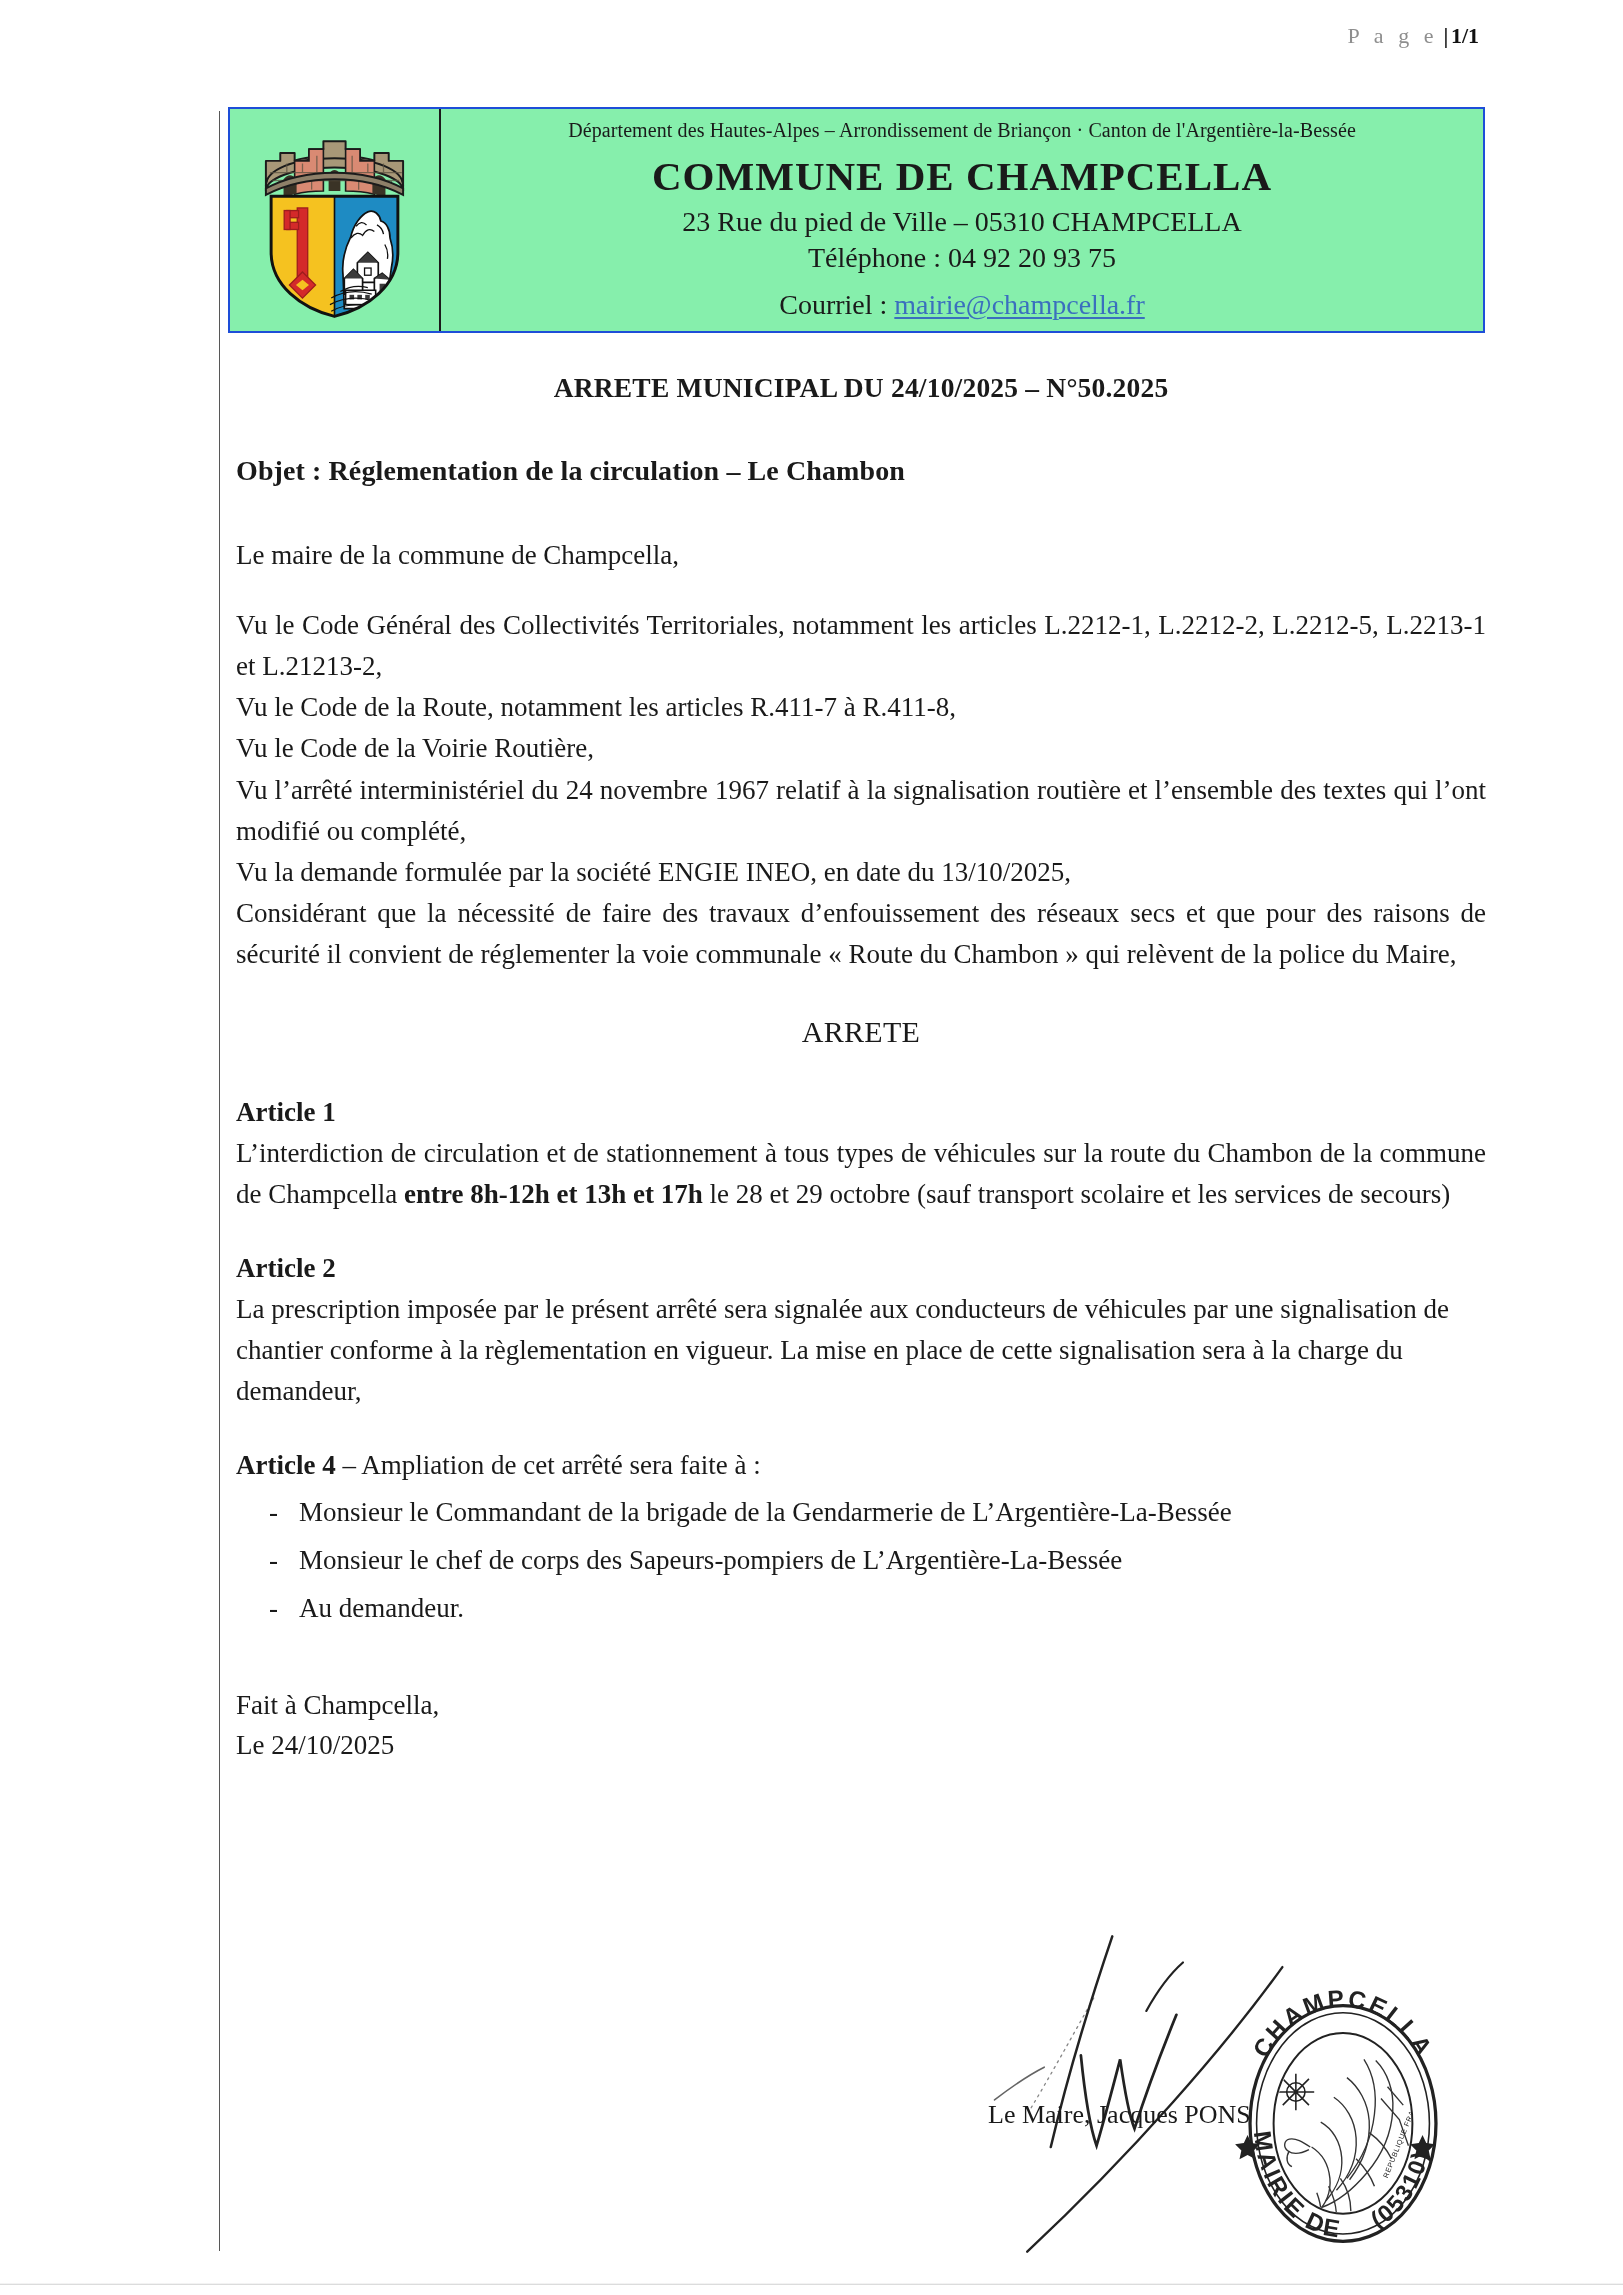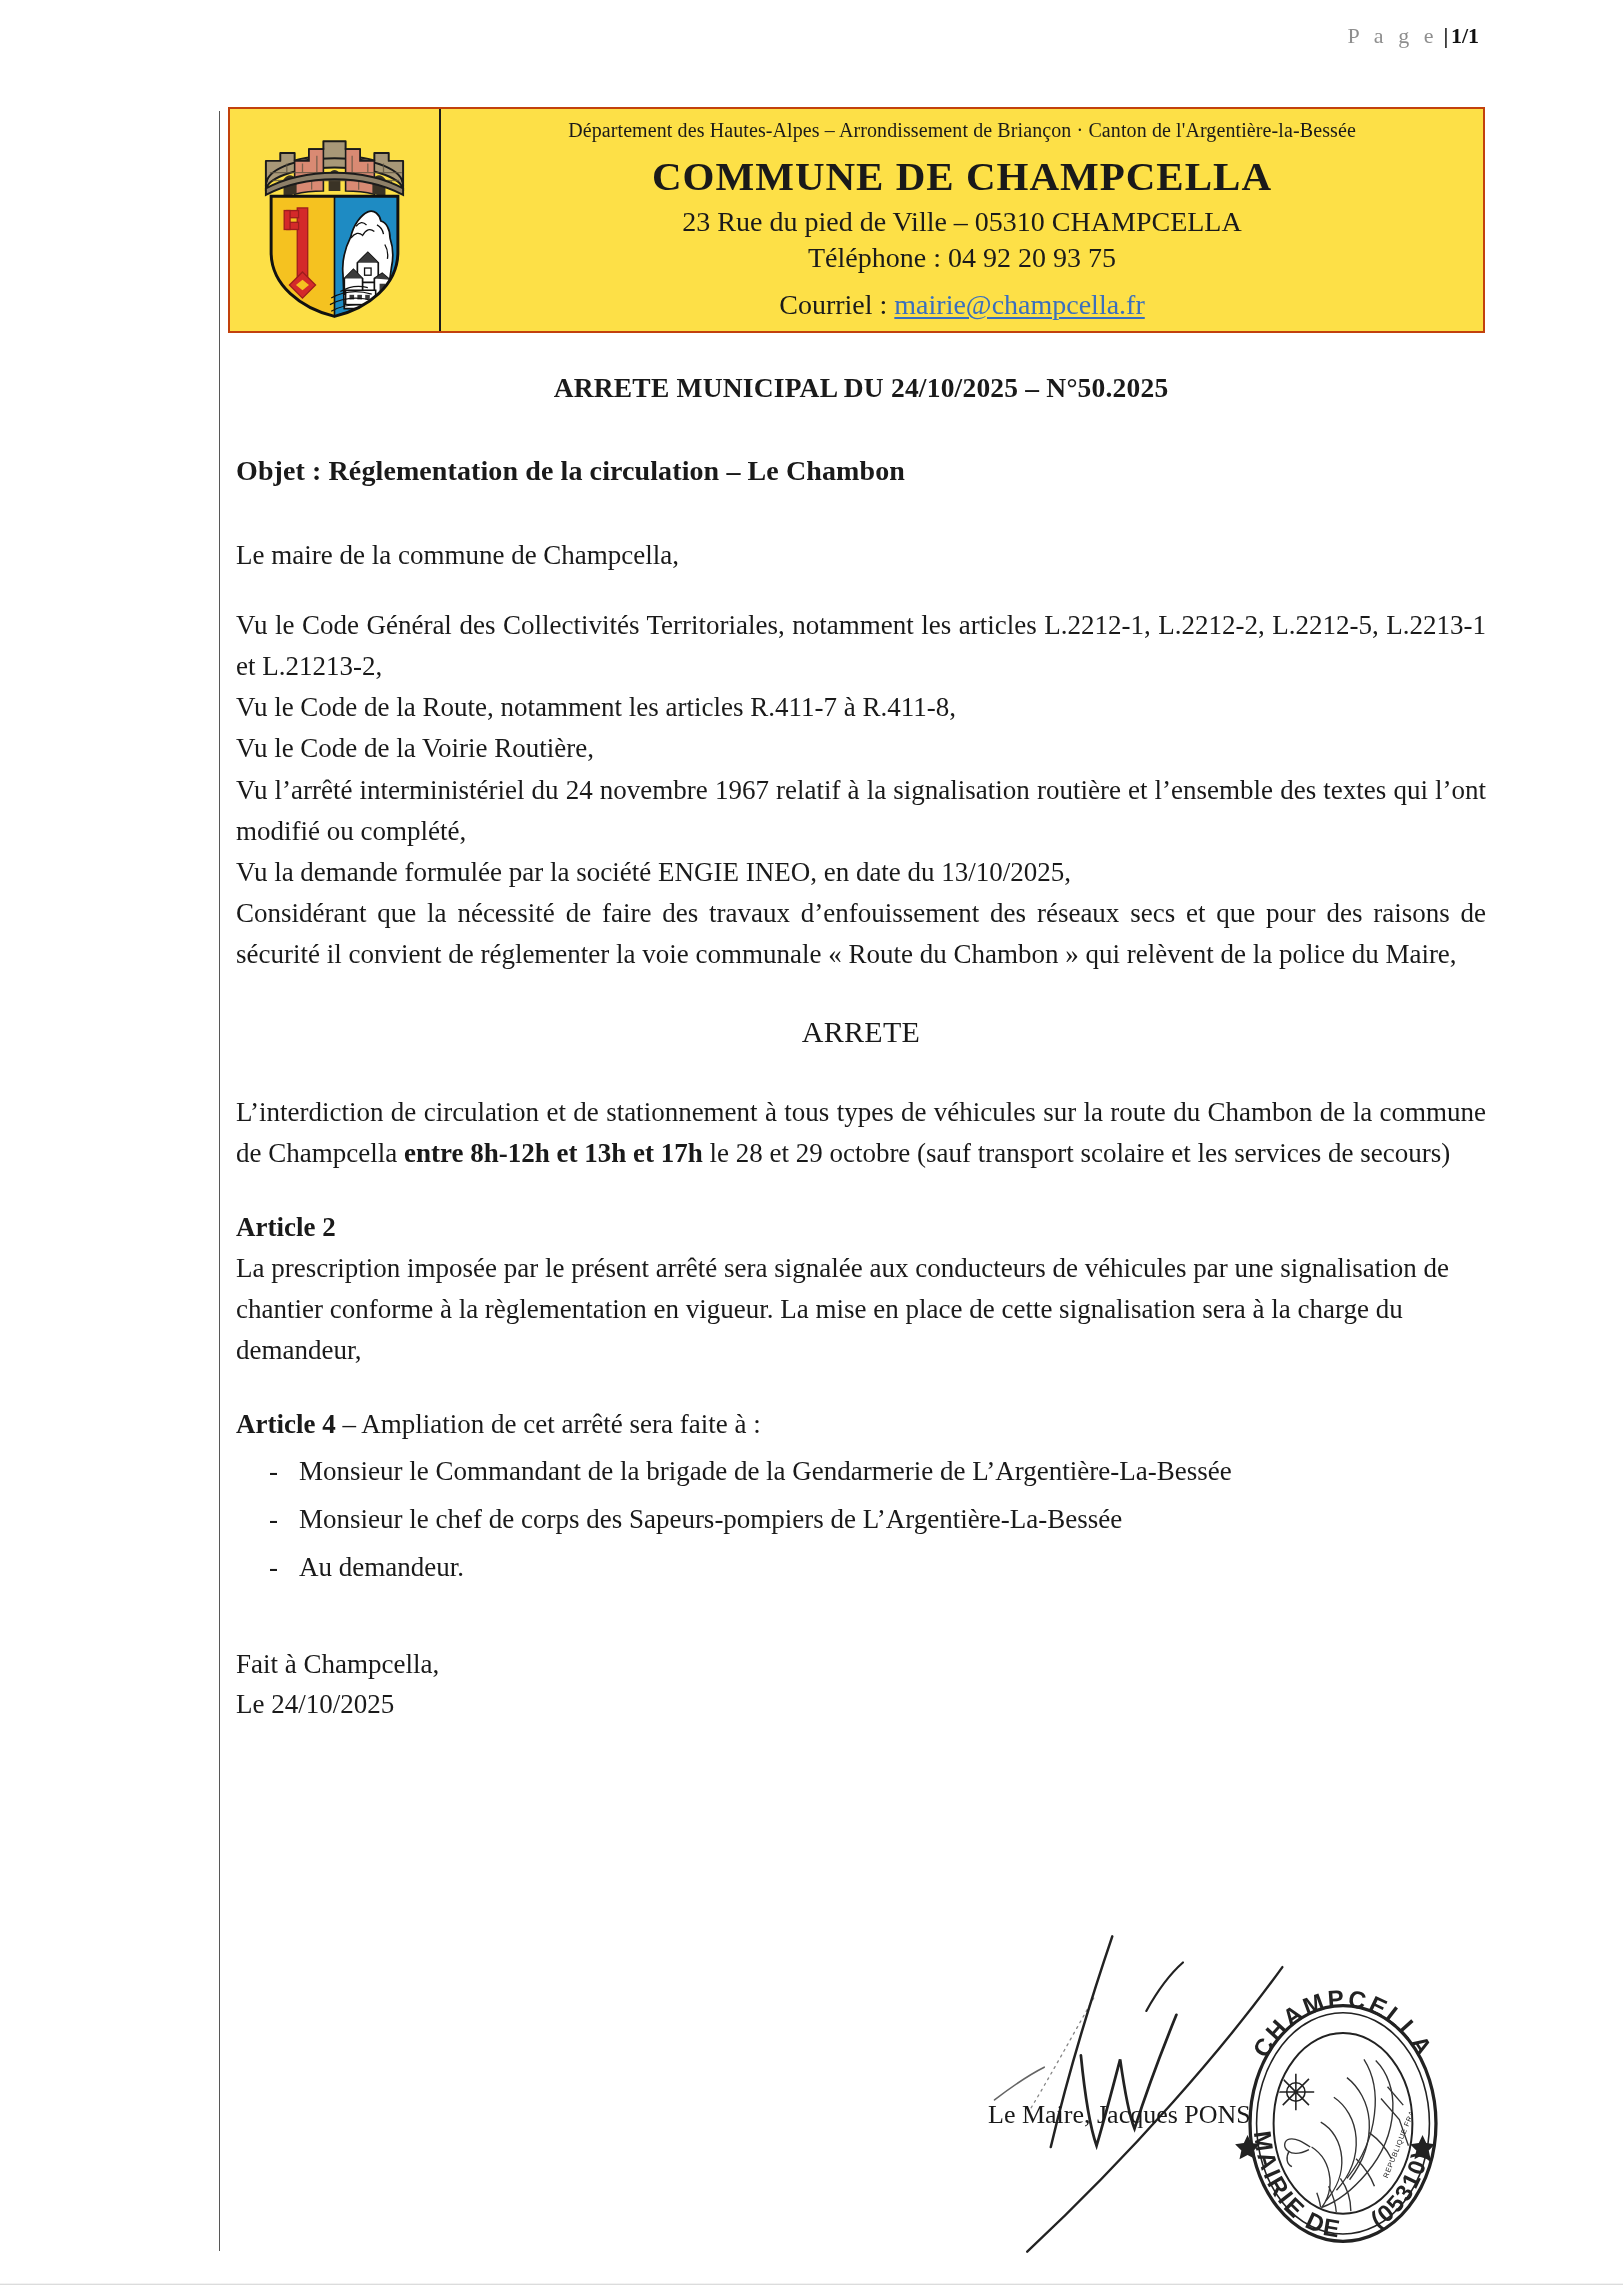--- a/index.html
+++ b/index.html
@@ -29,22 +29,22 @@
   }
   .page-header .pg-word{
     color:#8e8e8e;letter-spacing:4.6px;font-weight:400;margin-left:35px;
   }
   .page-header .pg-bar{color:#111;font-weight:700;margin:0 2.6px 0 5.2px;}
   .page-header .pg-num{color:#111;font-weight:700;letter-spacing:0;}
 
   
   .letterhead{
     position:absolute;left:228px;top:107px;width:1257px;height:226px;
-    border:2px solid #c2410c;
-    display:flex;box-sizing:border-box;background:#fde047;
+    border:2px solid #1d4ed8;
+    display:flex;box-sizing:border-box;background:#86efac;
   }
   .lh-crest{
     width:211px;flex:0 0 211px;border-right:2px solid #1b1b1b;
     display:flex;align-items:center;justify-content:center;
     box-sizing:border-box;padding:3.9px 0 2.6px;
   }
   .lh-body{
     flex:1 1 auto;display:flex;flex-direction:column;
     align-items:center;justify-content:flex-start;
     padding:5.2px 10.5px 0;box-sizing:border-box;
@@ -244,20 +244,21 @@
     <p>Vu le Code Général des Collectivités Territoriales, notamment les articles L.2212-1, L.2212-2, L.2212-5, L.2213-1 et L.21213-2,</p>
     <p class="nojust">Vu le Code de la Route, notamment les articles R.411-7 à R.411-8,</p>
     <p class="nojust">Vu le Code de la Voirie Routière,</p>
     <p>Vu l’arrêté interministériel du 24 novembre 1967 relatif à la signalisation routière et l’ensemble des textes qui l’ont modifié ou complété,</p>
     <p class="nojust">Vu la demande formulée par la société ENGIE INEO, en date du 13/10/2025,</p>
     <p>Considérant que la nécessité de faire des travaux d’enfouissement des réseaux secs et que pour des raisons de sécurité il convient de réglementer la voie communale « Route du Chambon » qui relèvent de la police du Maire,</p>
   </div>
 
   <div class="center-head">ARRETE</div>
 
+  <p class="art-h">Article 1</p>
   <p class="art-body just"><span>L’interdiction de circulation et de stationnement à tous types de véhicules sur la route du Chambon de la commune de Champcella </span><b>entre 8h-12h et 13h et 17h</b><span> le 28 et 29 octobre (sauf transport scolaire et les services de secours)</span></p>
 
   <p class="art-h">Article 2</p>
   <p class="art-body">La prescription imposée par le présent arrêté sera signalée aux conducteurs de véhicules par une signalisation de chantier conforme à la règlementation en vigueur. La mise en place de cette signalisation sera à la charge du demandeur,</p>
 
   <p class="art-h"><span>Article 4</span><span class="art-rest"> – Ampliation de cet arrêté sera faite à :</span></p>
   <ul class="ampl">
     <li>Monsieur le Commandant de la brigade de la Gendarmerie de L’Argentière-La-Bessée</li>
     <li>Monsieur le chef de corps des Sapeurs-pompiers de L’Argentière-La-Bessée</li>
     <li>Au demandeur.</li>

